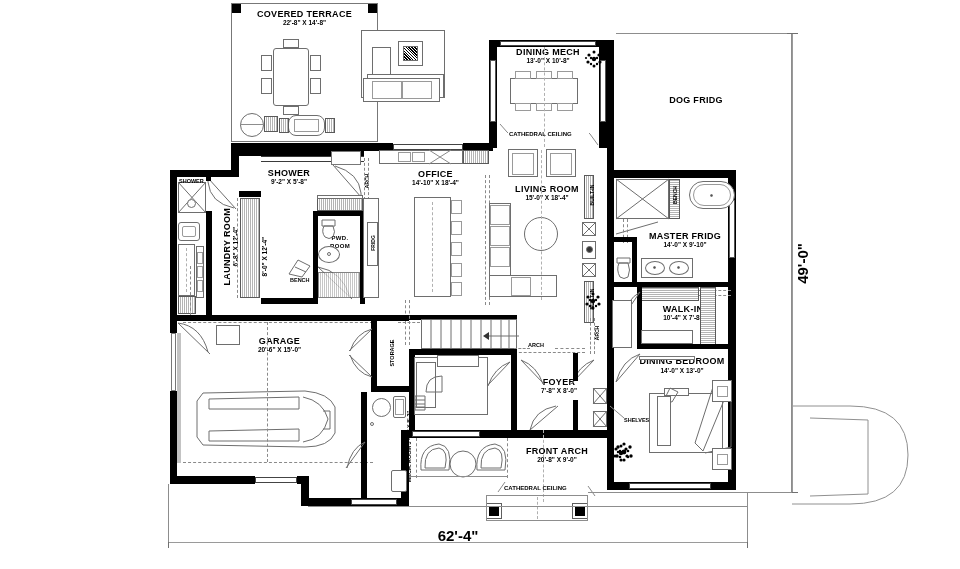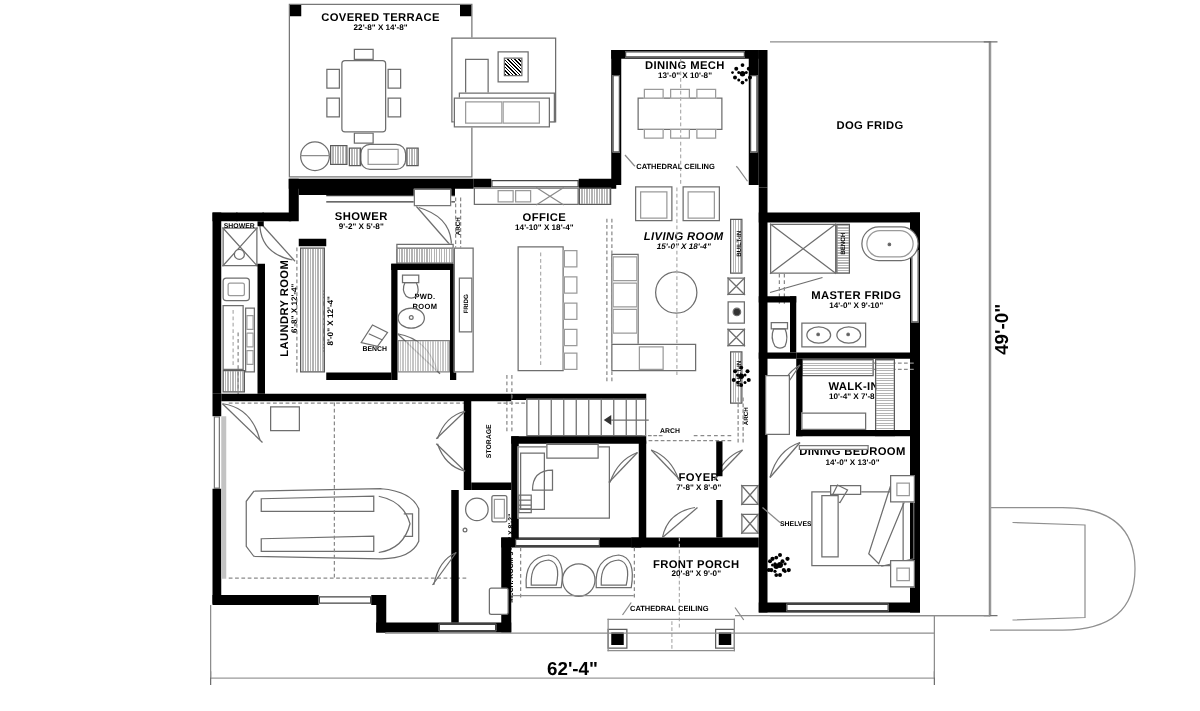--- a/index.html
+++ b/index.html
@@ -277,21 +277,21 @@
   <div class="box" style="left:414px;top:197px;width:37px;height:100px;"></div>
   <div class="ctrv" style="left:432px;top:202px;height:90px;"></div>
   <div class="box2" style="left:451px;top:200px;width:11px;height:14px;"></div>
   <div class="box2" style="left:451px;top:221px;width:11px;height:14px;"></div>
   <div class="box2" style="left:451px;top:242px;width:11px;height:14px;"></div>
   <div class="box2" style="left:451px;top:263px;width:11px;height:14px;"></div>
   <div class="box2" style="left:451px;top:282px;width:11px;height:14px;"></div>
   <div class="dashv" style="left:489px;top:175px;height:130px;"></div>
   <div class="dashv" style="left:485px;top:175px;height:130px;"></div>
 
-  <div class="lbl rm" style="left:494px;top:185px;width:106px;font-style:italic;">
+  <div class="lbl rm" style="left:494px;top:185px;width:106px;">
     <span>LIVING ROOM</span><span class="dim">15'-0" X 18'-4"</span>
   </div>
   <div class="box" style="left:508px;top:149px;width:30px;height:28px;"></div>
   <div class="box2" style="left:512px;top:153px;width:22px;height:22px;"></div>
   <div class="box" style="left:546px;top:149px;width:30px;height:28px;"></div>
   <div class="box2" style="left:550px;top:153px;width:22px;height:22px;"></div>
   <div class="circ" style="left:524px;top:217px;width:34px;height:34px;"></div>
 
   <div class="box" style="left:489px;top:203px;width:22px;height:88px;"></div>
   <div class="box2" style="left:490px;top:205px;width:20px;height:20px;"></div>
@@ -346,20 +346,23 @@
   </svg>
   <div class="dash" style="left:398px;top:322px;width:22px;"></div>
   <div class="dashv" style="left:405px;top:300px;height:45px;"></div>
   <div class="dashv" style="left:409px;top:300px;height:45px;"></div>
   <div class="note" style="left:528px;top:342px;font-size:5.5px;"><span>ARCH</span></div>
   <div class="dash" style="left:514px;top:348px;width:16px;"></div>
   <div class="dash" style="left:555px;top:348px;width:30px;"></div>
   <div class="dash" style="left:514px;top:352px;width:71px;"></div>
 
   <div class="wall" style="left:177px;top:315px;width:232px;height:6px;"></div>
+  <div class="lbl rm" style="left:212px;top:337px;width:135px;">
+    <span>GARAGE</span><span class="dim">20'-6" X 15'-0"</span>
+  </div>
 
   <svg style="left:195px;top:385px;width:145px;height:68px;">
     <path class="sw" d="M8,8 L110,6 Q134,8 140,22 L140,48 Q134,62 110,62 L8,60 L2,52 L2,16 Z"></path>
     <path class="sw" d="M14,14 L104,12 L104,24 L14,24 Z"></path>
     <path class="sw" d="M14,46 L104,44 L104,56 L14,56 Z"></path>
     <path class="sw" d="M108,12 Q128,16 133,34 Q128,54 108,57"></path>
     <path class="sw" d="M128,26 L135,26 L135,44 L128,44"></path>
   </svg>
   <div class="dash" style="left:183px;top:322px;width:190px;"></div>
   <div class="dash" style="left:183px;top:462px;width:190px;"></div>
@@ -444,21 +447,21 @@
   <div class="box" style="left:593px;top:411px;width:14px;height:16px;"></div>
   <svg style="left:593px;top:411px;width:14px;height:16px;">
       <path class="sw" d="M0,0 L14,16 M14,0 L0,16"></path>
     </svg>
   <div class="note" style="left:624px;top:417px;font-size:5.5px;"><span>SHELVES</span></div>
   <svg style="left:608px;top:404px;width:20px;height:18px;">
     <path class="swd" d="M2,2 L16,14"></path>
   </svg>
 
   <div class="lbl rm" style="left:498px;top:447px;width:118px;">
-    <span>FRONT PORCH</span><span class="dim">20'-8" X 9'-0"</span>
+    <span>FRONT ARCH</span><span class="dim">20'-8" X 9'-0"</span>
   </div>
   <div class="note" style="left:504px;top:485px;"><span>CATHEDRAL CEILING</span></div>
   <svg style="left:490px;top:474px;width:120px;height:26px;">
     <path class="swd" d="M8,18 L15,8"></path>
       <path class="swd" d="M105,22 L98,12"></path>
   </svg>
 
   <svg style="left:415px;top:440px;width:92px;height:38px;">
     <path class="sw" d="M6,30 Q4,6 24,4 Q38,6 34,30 Z"></path>
     <path class="sw" d="M10,28 Q9,9 24,8 Q34,10 30,28 Z"></path>

